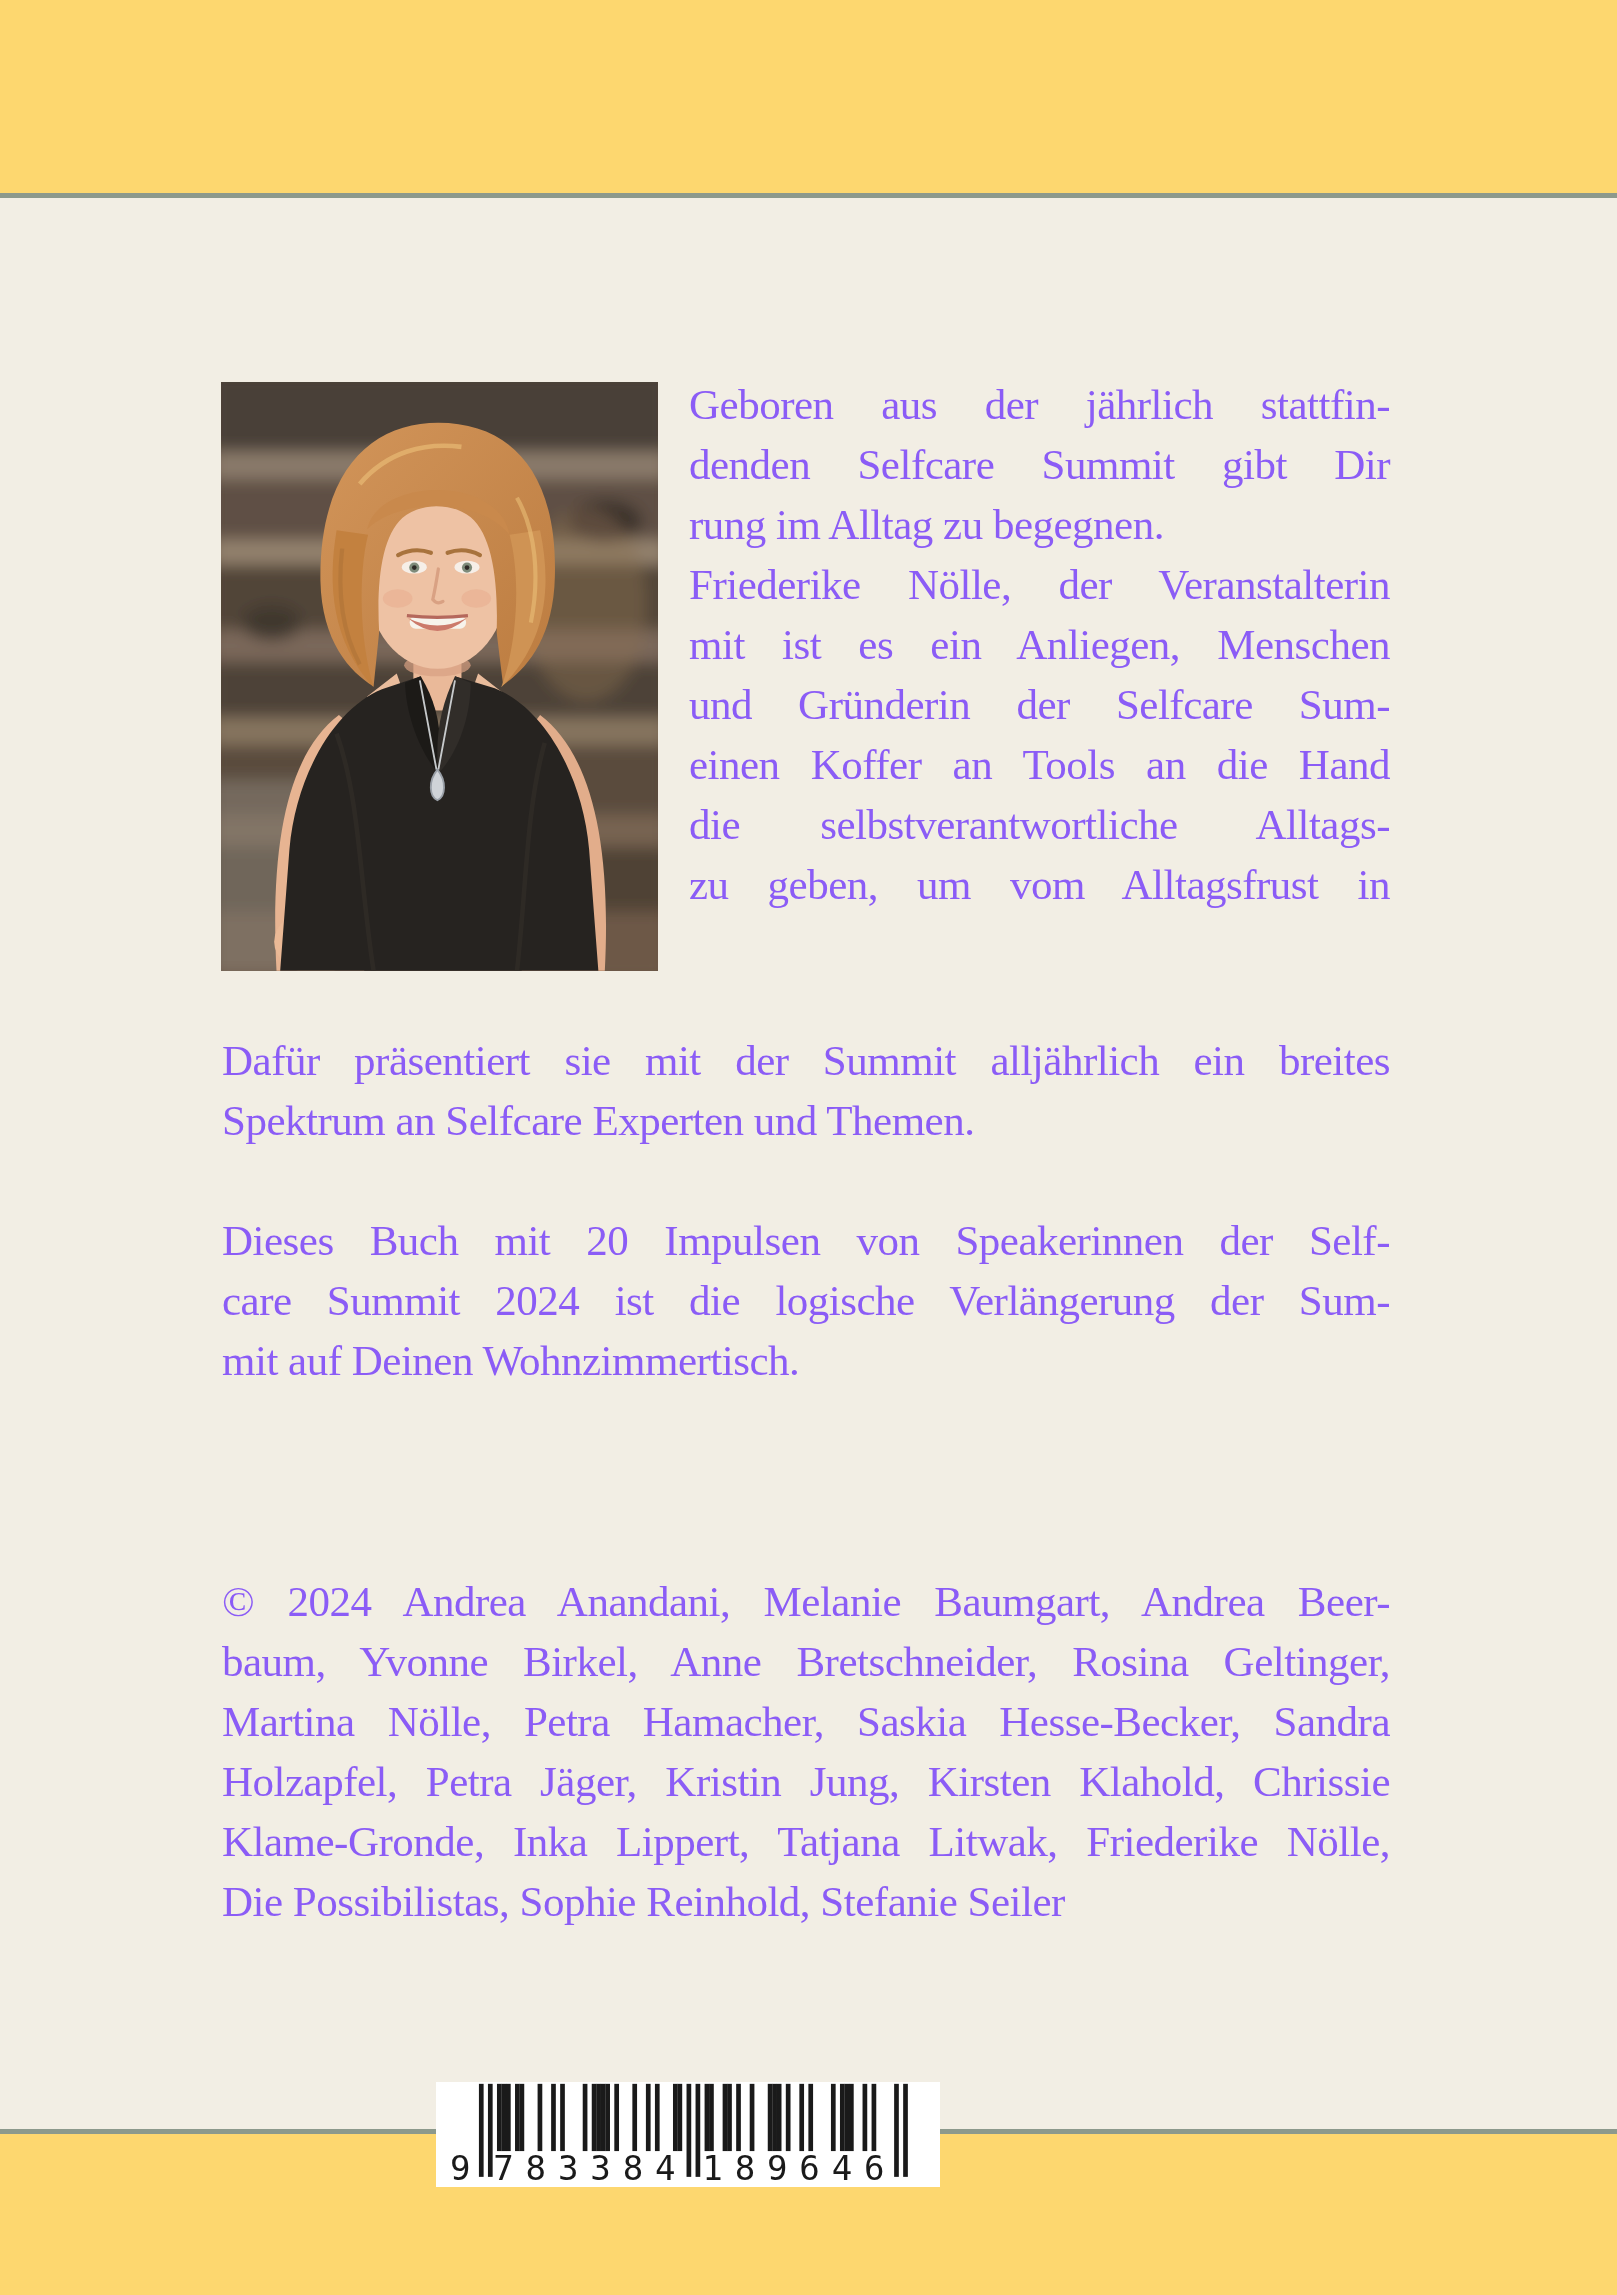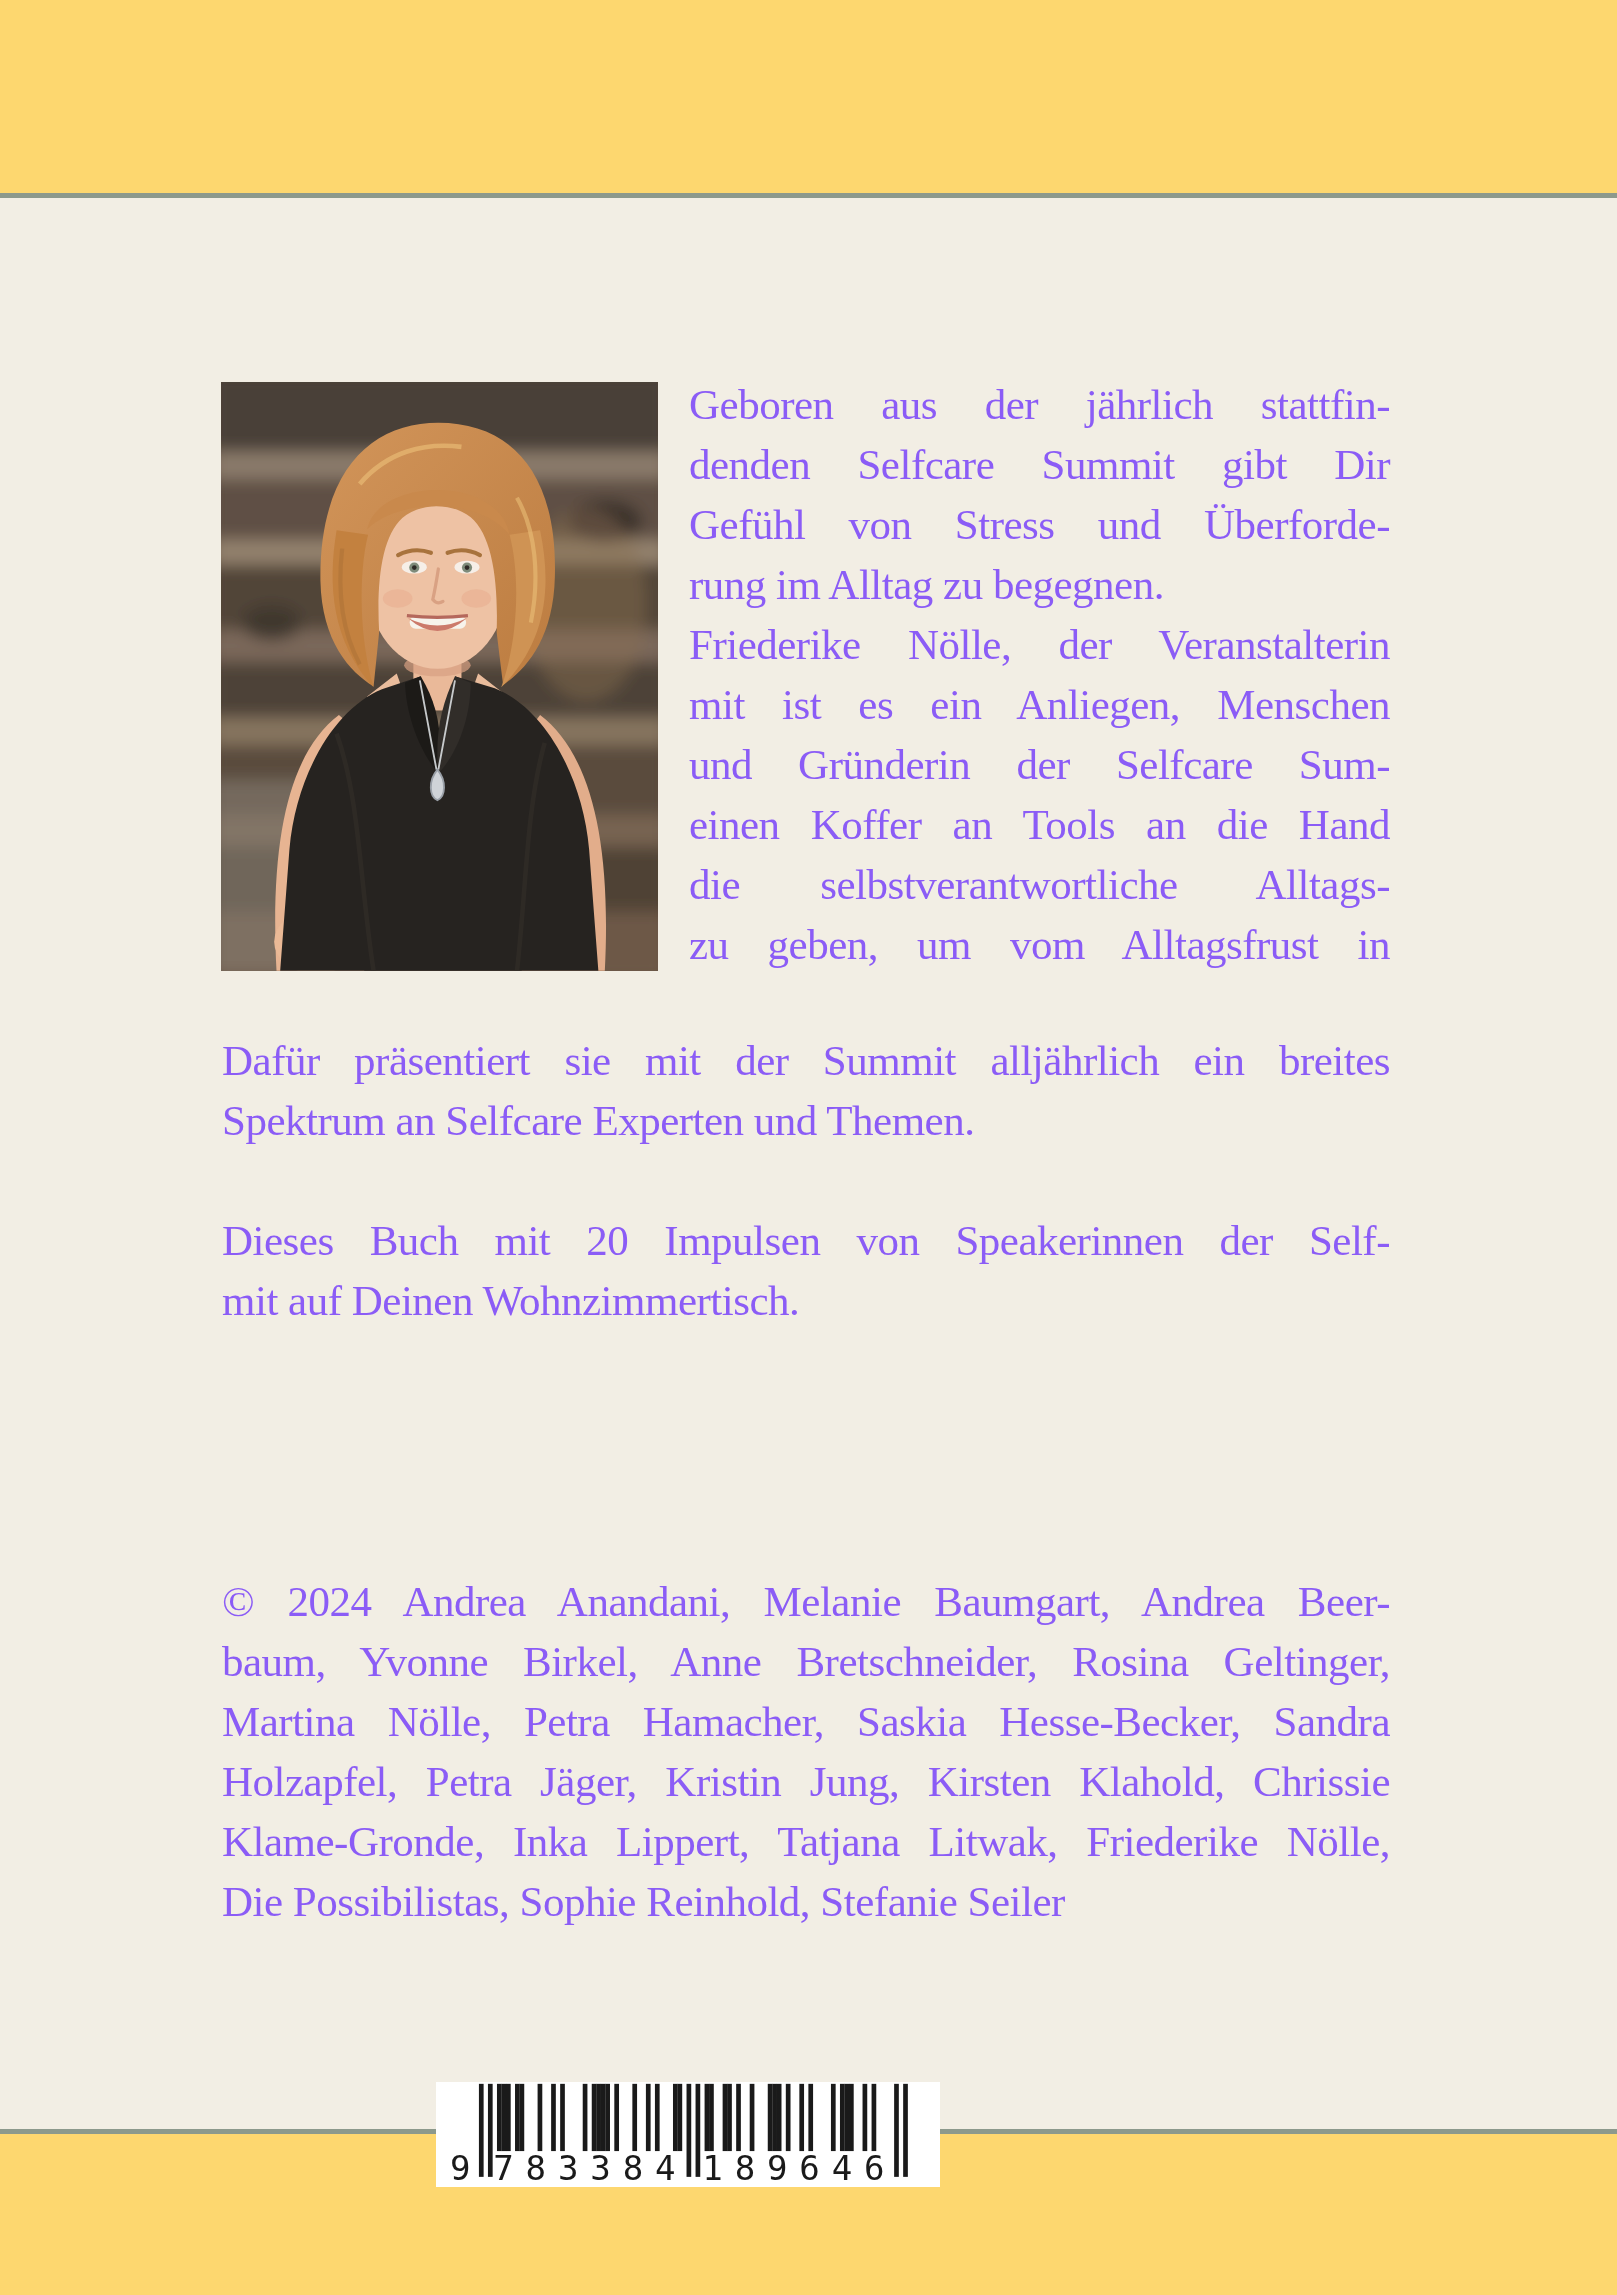--- a/index.html
+++ b/index.html
@@ -119,34 +119,34 @@
     <path d="M 690 320 C 715 440 706 560 606 660 C 642 560 648 420 624 330 Z" fill="#cf9354"></path>
     <path d="M 300 220 C 360 150 440 130 520 140" stroke="#ecc27a" stroke-width="10" fill="none" opacity="0.6"></path>
     <path d="M 640 250 C 680 320 690 420 670 520" stroke="#ecc27a" stroke-width="9" fill="none" opacity="0.55"></path>
     <path d="M 262 360 C 252 450 262 540 300 610" stroke="#a96f36" stroke-width="9" fill="none" opacity="0.5"></path>
   </svg>
 </div>
 
 <div class="textblock col-text">
     <div class="tline just">Geboren aus der jährlich stattfin-</div>
     <div class="tline just">denden Selfcare Summit gibt Dir</div>
-    <div class="tline just">Gefühl von Stress und Überforde-</div>
     <div class="tline">rung im Alltag zu begegnen.</div>
     <div class="tline just">Friederike Nölle, der Veranstalterin</div>
     <div class="tline just">mit ist es ein Anliegen, Menschen</div>
     <div class="tline just">und Gründerin der Selfcare Sum-</div>
     <div class="tline just">einen Koffer an Tools an die Hand</div>
     <div class="tline just">die selbstverantwortliche Alltags-</div>
     <div class="tline just">zu geben, um vom Alltagsfrust in</div>
   </div>
 <div class="textblock full-text">
     <div class="tline just">Dafür präsentiert sie mit der Summit alljährlich ein breites</div>
     <div class="tline">Spektrum an Selfcare Experten und Themen.</div>
     <div class="tline">&nbsp;</div>
     <div class="tline just">Dieses Buch mit 20 Impulsen von Speakerinnen der Self-</div>
+    <div class="tline just">care Summit 2024 ist die logische Verlängerung der Sum-</div>
     <div class="tline">mit auf Deinen Wohnzimmertisch.</div>
   </div>
 <div class="textblock copyright">
     <div class="tline just">© 2024 Andrea Anandani, Melanie Baumgart, Andrea Beer-</div>
     <div class="tline just">baum, Yvonne Birkel, Anne Bretschneider, Rosina Geltinger,</div>
     <div class="tline just">Martina Nölle, Petra Hamacher, Saskia Hesse-Becker, Sandra</div>
     <div class="tline just">Holzapfel, Petra Jäger, Kristin Jung, Kirsten Klahold, Chrissie</div>
     <div class="tline just">Klame-Gronde, Inka Lippert, Tatjana Litwak, Friederike Nölle,</div>
     <div class="tline">Die Possibilistas, Sophie Reinhold, Stefanie Seiler</div>
   </div>

